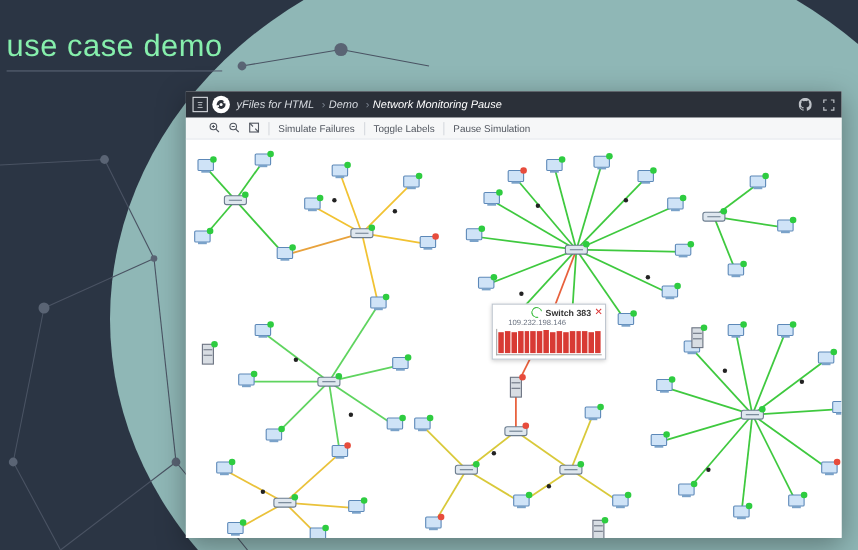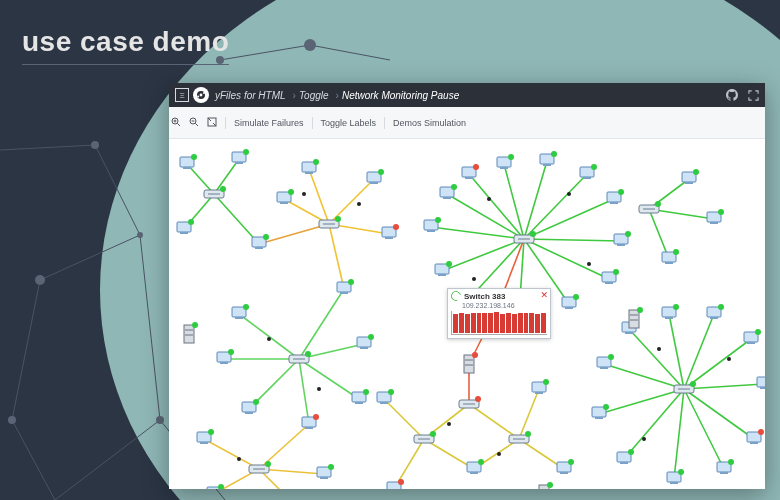--- a/index.html
+++ b/index.html
@@ -26,24 +26,24 @@
   .bg-network {
     position: absolute;
     top: 0; left: 0;
     width: 780px; height: 500px;
     z-index: 1;
     pointer-events: none;
   }
   .page-title {
     position: absolute;
     top: 26px;
-    left: 22px;
-    color: #e5e5e5;
+    left: 6px;
+    color: #86efac;
     font-size: 28px;
-    font-weight: 700;
+    font-weight: 400;
     letter-spacing: 0.5px;
     z-index: 2;
     padding-bottom: 6px;
     border-bottom: 1px solid #5a6474;
   }
   
   .app {
     position: absolute;
     left: 169px;
     top: 83px;
@@ -77,26 +77,26 @@
     display:flex;align-items:center;justify-content:center;
     font-size:8px;
   }
   .crumb { margin-right: 4px; font-style: italic; }
   .crumb-sep { color: #7a828f; margin: 0 3px; }
   .crumb.active { color: #fff; }
   .titlebar .spacer { flex: 1; }
   .titlebar .right-icons { display:flex; gap:10px; align-items:center; }
   .titlebar .right-icons svg { opacity:0.85; }
   .toolbar {
-    height: 32px;
+    height: 20px;
     background: #f6f7f8;
     border-bottom: 1px solid #e3e6ea;
     display: flex;
     align-items: center;
-    padding: 0 2px;
+    padding: 0 21px;
     font-size: 9px;
     color: #51565f;
     gap: 8px;
   }
   .toolbar .tool {
     cursor: pointer;
   }
   .toolbar .sep {
     width: 1px; height: 12px; background: #d6d9de;
   }
@@ -120,20 +120,21 @@
     box-shadow: 0 1px 4px rgba(0,0,0,0.2);
     font-size: 8px;
     z-index: 5;
   }
   .tooltip-head {
     display:flex;
     align-items:center;
     padding: 2px 3px;
     gap: 3px;
     position: relative;
+    margin-left: 32px;
   }
   .tooltip-close {
     position: absolute;
     right: 2px; top: 1px;
     color: #d33;
     font-size: 9px;
     cursor: pointer;
   }
   .tooltip-title { font-weight: 600; color: #333; }
   .tooltip-ip { font-size: 7px; color: #6a7280; display:block; margin-left:14px; margin-top:-1px; }
@@ -198,21 +199,21 @@
     <span class="logo">
       <svg width="10" height="10" viewBox="0 0 10 10">
           <circle cx="5" cy="5" r="4" fill="#2b3039"></circle>
           <circle cx="5" cy="5" r="1.4" fill="#fff"></circle>
           <circle cx="8" cy="3" r="1" fill="#fff"></circle>
           <circle cx="2.2" cy="6.5" r="1" fill="#fff"></circle>
         </svg>
     </span>
     <span class="crumb">yFiles for HTML</span>
     <span class="crumb-sep">›</span>
-    <span class="crumb">Toggle</span>
+    <span class="crumb">Demo</span>
     <span class="crumb-sep">›</span>
     <span class="crumb active">Network Monitoring Pause</span>
     <span class="spacer"></span>
     <span class="right-icons">
       <svg width="12" height="12" viewBox="0 0 16 16">
           <path fill="#d7dbe0" d="M8 0C3.58 0 0 3.58 0 8c0 3.54 2.29 6.53 5.47 7.59.4.07.55-.17.55-.38v-1.34c-2.23.48-2.7-1.07-2.7-1.07-.36-.93-.89-1.18-.89-1.18-.73-.5.05-.49.05-.49.8.06 1.23.83 1.23.83.72 1.23 1.88.87 2.34.67.07-.52.28-.87.51-1.07-1.78-.2-3.64-.89-3.64-3.95 0-.87.31-1.59.82-2.15-.08-.2-.36-1.02.08-2.12 0 0 .67-.21 2.2.82A7.6 7.6 0 018 3.87c.68 0 1.36.09 2 .27 1.53-1.04 2.2-.82 2.2-.82.44 1.1.16 1.92.08 2.12.51.56.82 1.27.82 2.15 0 3.07-1.87 3.75-3.65 3.95.29.25.54.73.54 1.48v2.2c0 .21.15.46.55.38A8 8 0 0016 8c0-4.42-3.58-8-8-8z"></path>
         </svg>
       <svg width="11" height="11" viewBox="0 0 12 12">
           <path fill="none" stroke="#d7dbe0" stroke-width="1.2" d="M1 4V1h3M11 4V1H8M1 8v3h3M11 8v3H8"></path>
         </svg>
@@ -240,21 +241,21 @@
           <rect x="1" y="1" width="8" height="8" fill="none" stroke="#51565f"></rect>
           <line x1="1" y1="1" x2="4" y2="4" stroke="#51565f"></line>
           <line x1="9" y1="9" x2="6" y2="6" stroke="#51565f"></line>
         </svg>
     </span>
     <span class="sep"></span>
     <span class="tool">Simulate Failures</span>
     <span class="sep"></span>
     <span class="tool">Toggle Labels</span>
     <span class="sep"></span>
-    <span class="tool">Demos Simulation</span>
+    <span class="tool">Pause Simulation</span>
   </div>
 
   <div class="canvas">
     <svg width="596" height="362">
 
       <g stroke-width="1.6" fill="none">
 
         <g stroke="#3fc93f">
           <line x1="355" y1="100" x2="300" y2="35"></line>
           <line x1="355" y1="100" x2="335" y2="25"></line>

